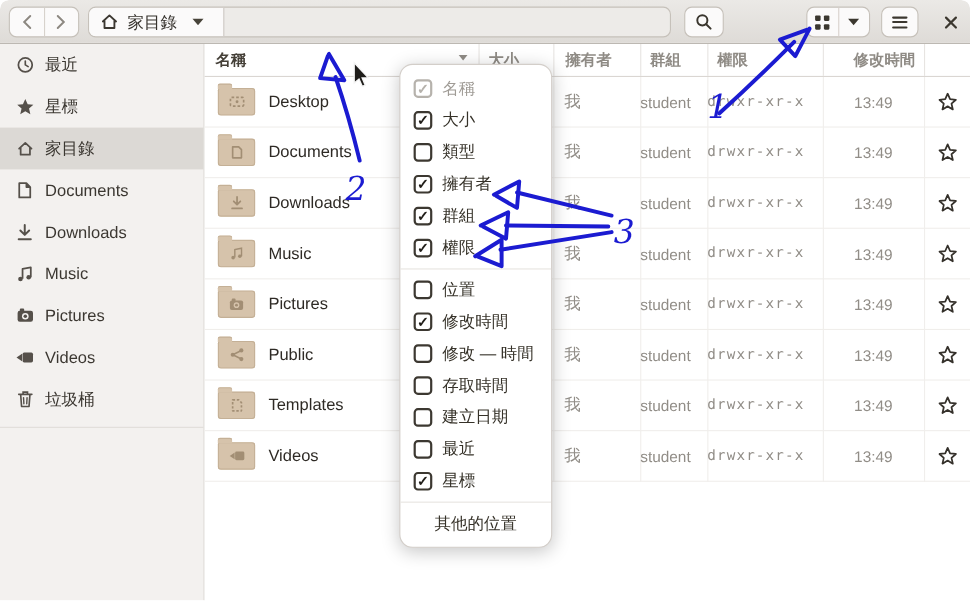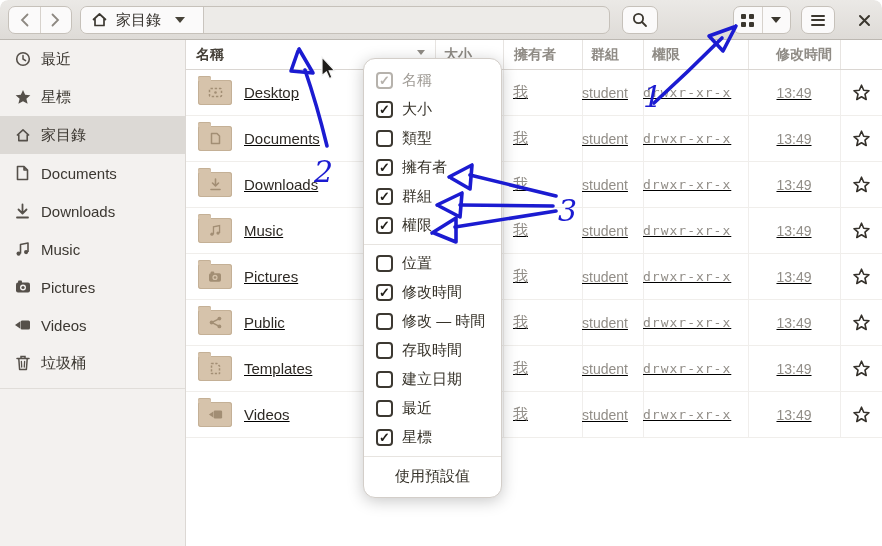--- a/index.html
+++ b/index.html
@@ -57,21 +57,21 @@
   .ch { padding:0 8px; position:relative; height:100%; display:flex; align-items:center; }
   .ch + .ch { border-left:1px solid #e7e4e1; }
   .ch-name { width:249px; color:#454038; padding-left:10px; }
   .ch-size { width:68px; }
   .ch-owner { width:79px; padding-left:10px; }
   .ch-group { width:61px; }
   .ch-perm { width:105px; }
   .ch-mod { width:92px; justify-content:flex-end; }
   .ch-star { flex:1; }
   .colcaret { position:absolute; right:10px; top:10px; }
-  .rows { position:absolute; left:0; top:30px; width:696px;text-decoration:underline; }
+  .rows { position:absolute; left:0; top:30px; width:696px; }
   .vlines { position:absolute; left:0; top:30px; width:696px; height:368px; pointer-events:none; }
   .vlines i { position:absolute; top:0; width:1px; height:100%; background:#f0eeec; }
   .frow { display:flex; align-items:center; height:46px; border-bottom:1px solid #f0eeeb; }
   .c-name { width:249px; display:flex; align-items:center; gap:12px; padding-left:12px; }
   .c-size { width:68px; }
   .c-owner{ width:79px; padding-left:10px; font-size:15px; color:#918d87; }
   .c-group{ width:61px; font-size:14px; color:#918d87; margin-left:0; }
   .c-perm { width:105px; font-family:"DejaVu Sans Mono", monospace; font-size:13px;
     letter-spacing:1px; color:#918d87; }
   .c-mod { width:92px; text-align:center; font-size:14px; color:#918d87; }
@@ -524,21 +524,21 @@
         <div class="mi">
           <span class="cb"></span>
           <span>最近</span>
         </div>
         <div class="mi">
           <span class="cb checked"></span>
           <span>星標</span>
         </div>
       </div>
     <div class="menu-sep"></div>
-    <div class="reset-item">使用預設值</div>
+    <div class="reset-item">其他的位置</div>
   </div>
 
   <svg class="overlay" viewBox="0 0 882 546">
     <g stroke="#1b1bd1" stroke-width="3.6" fill="none" stroke-linecap="round" stroke-linejoin="round">
 
       <path d="M654 103 Q 688 72 722 38"></path>
       <path d="M736 26 L723 51 L709 36 L734 27"></path>
 
       <path d="M327 146 Q 317 105 305 70"></path>
       <path d="M299 49 L313 73 L291 71 L298 51"></path>

